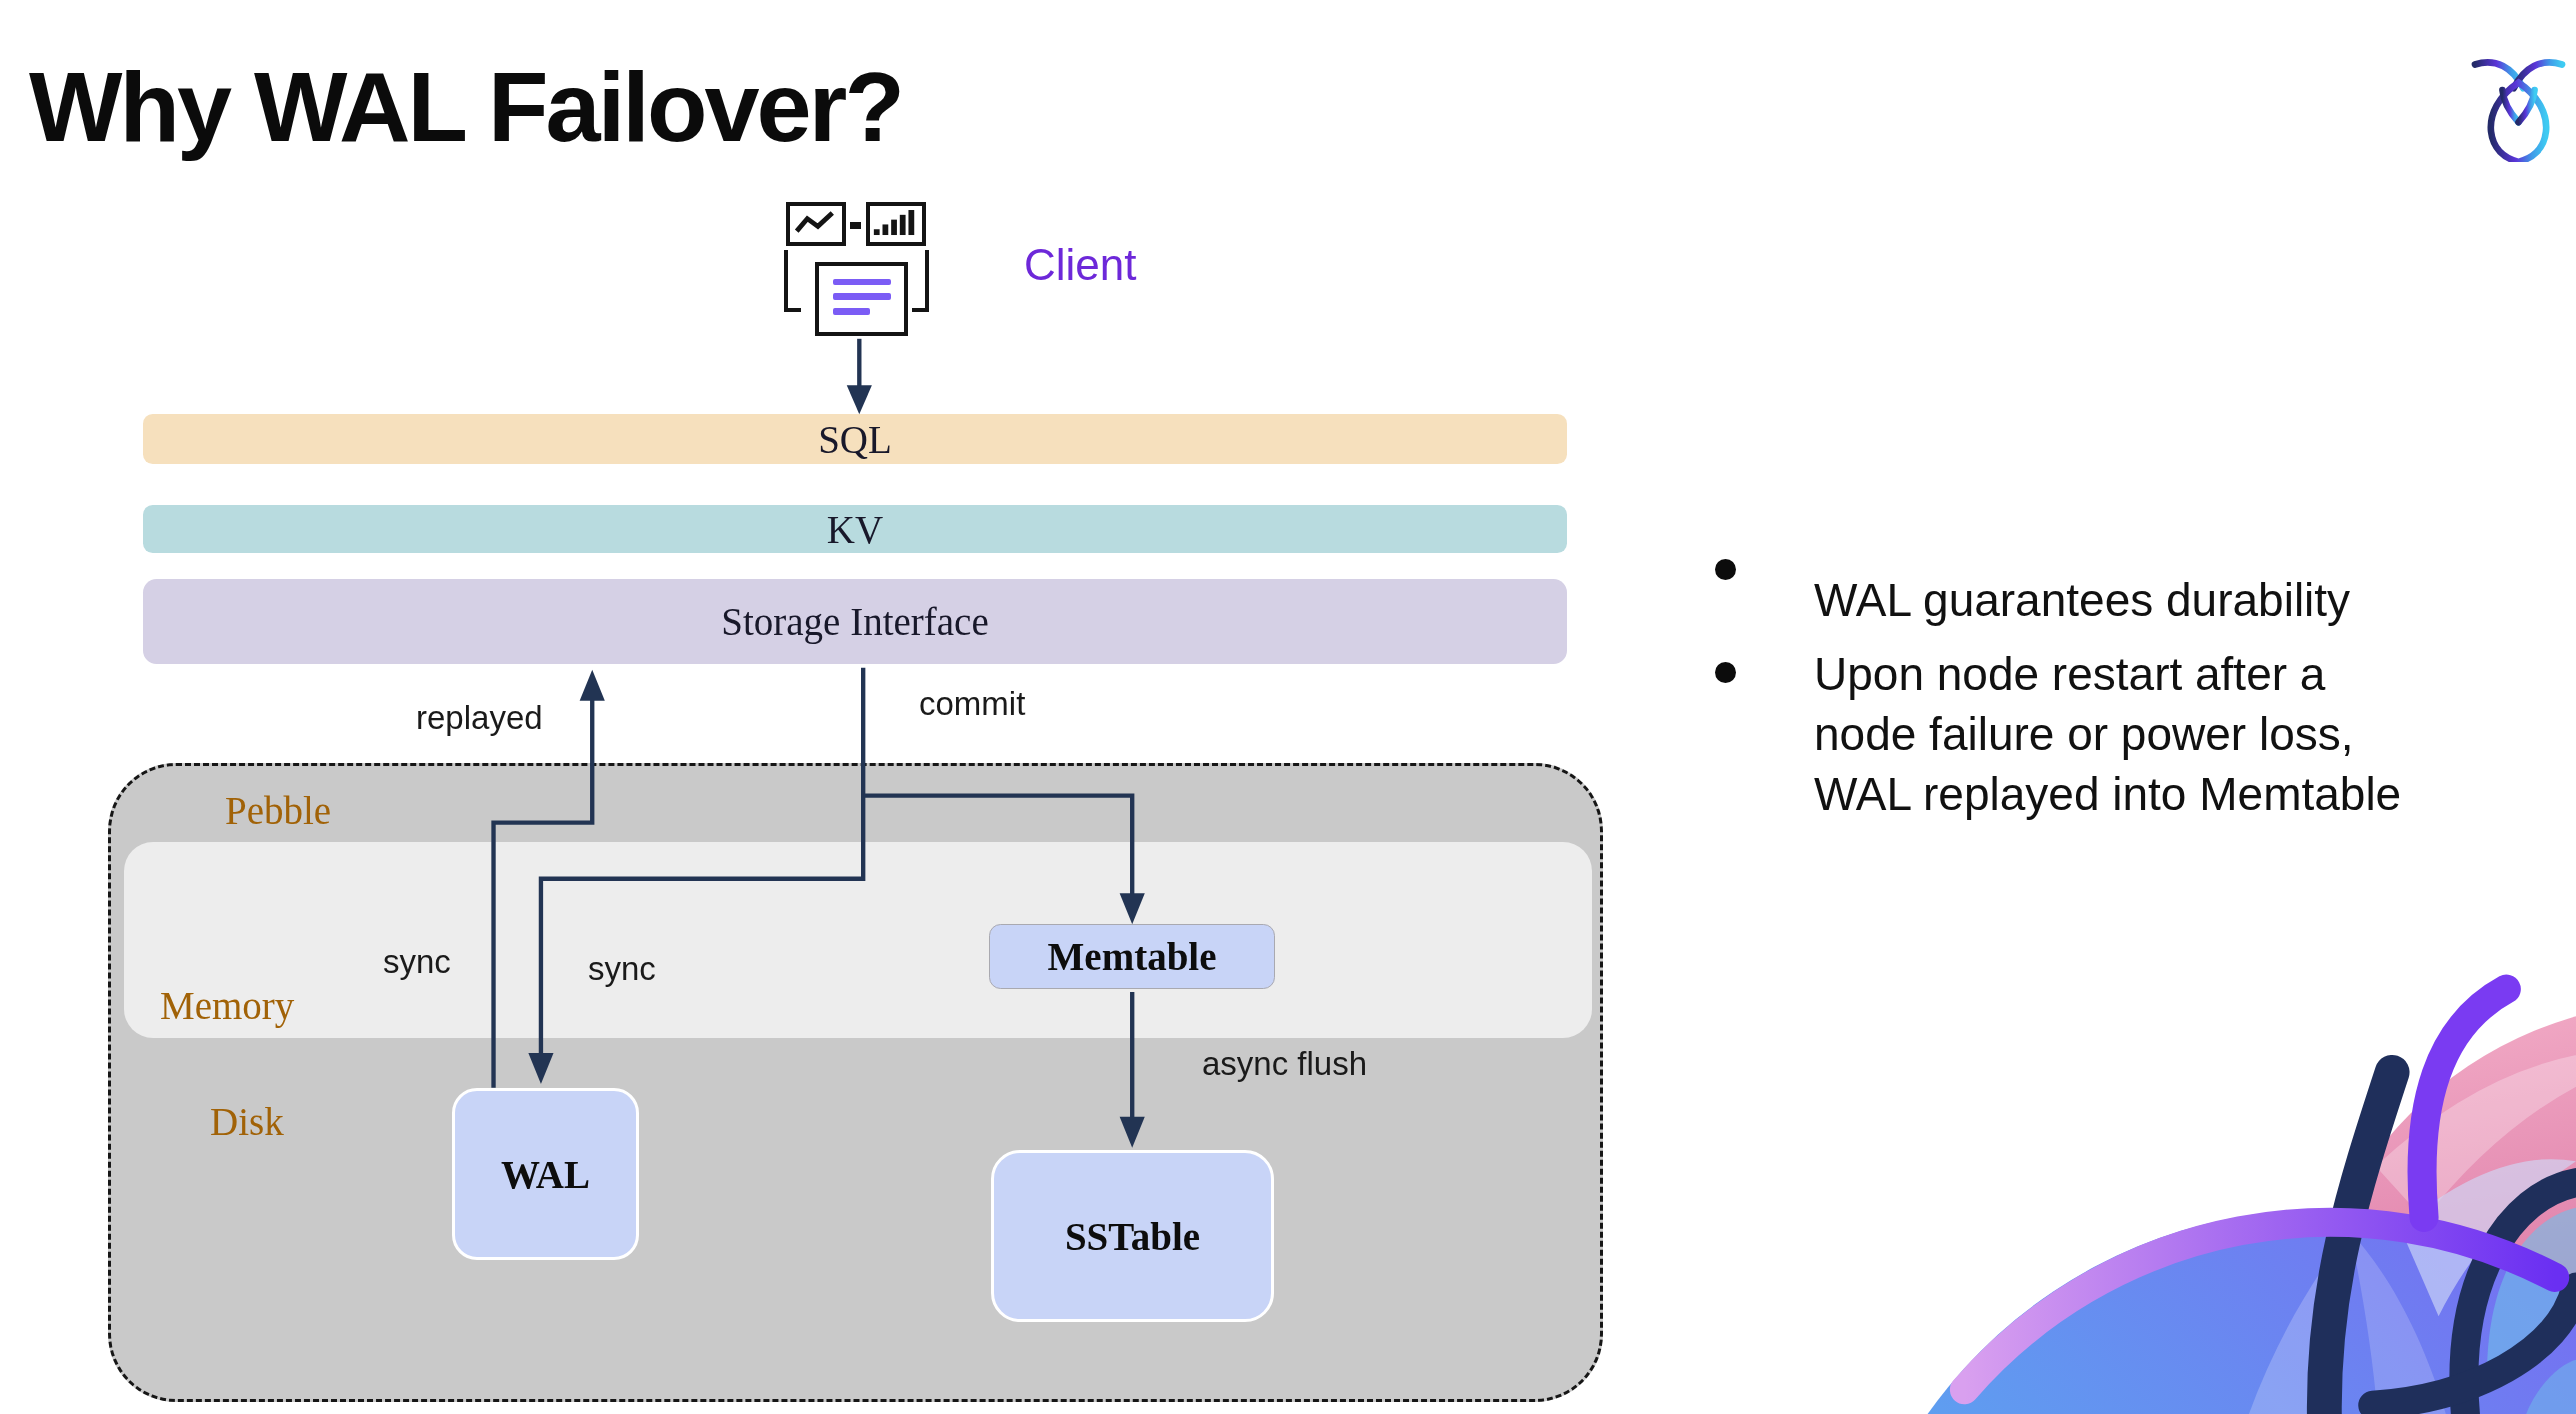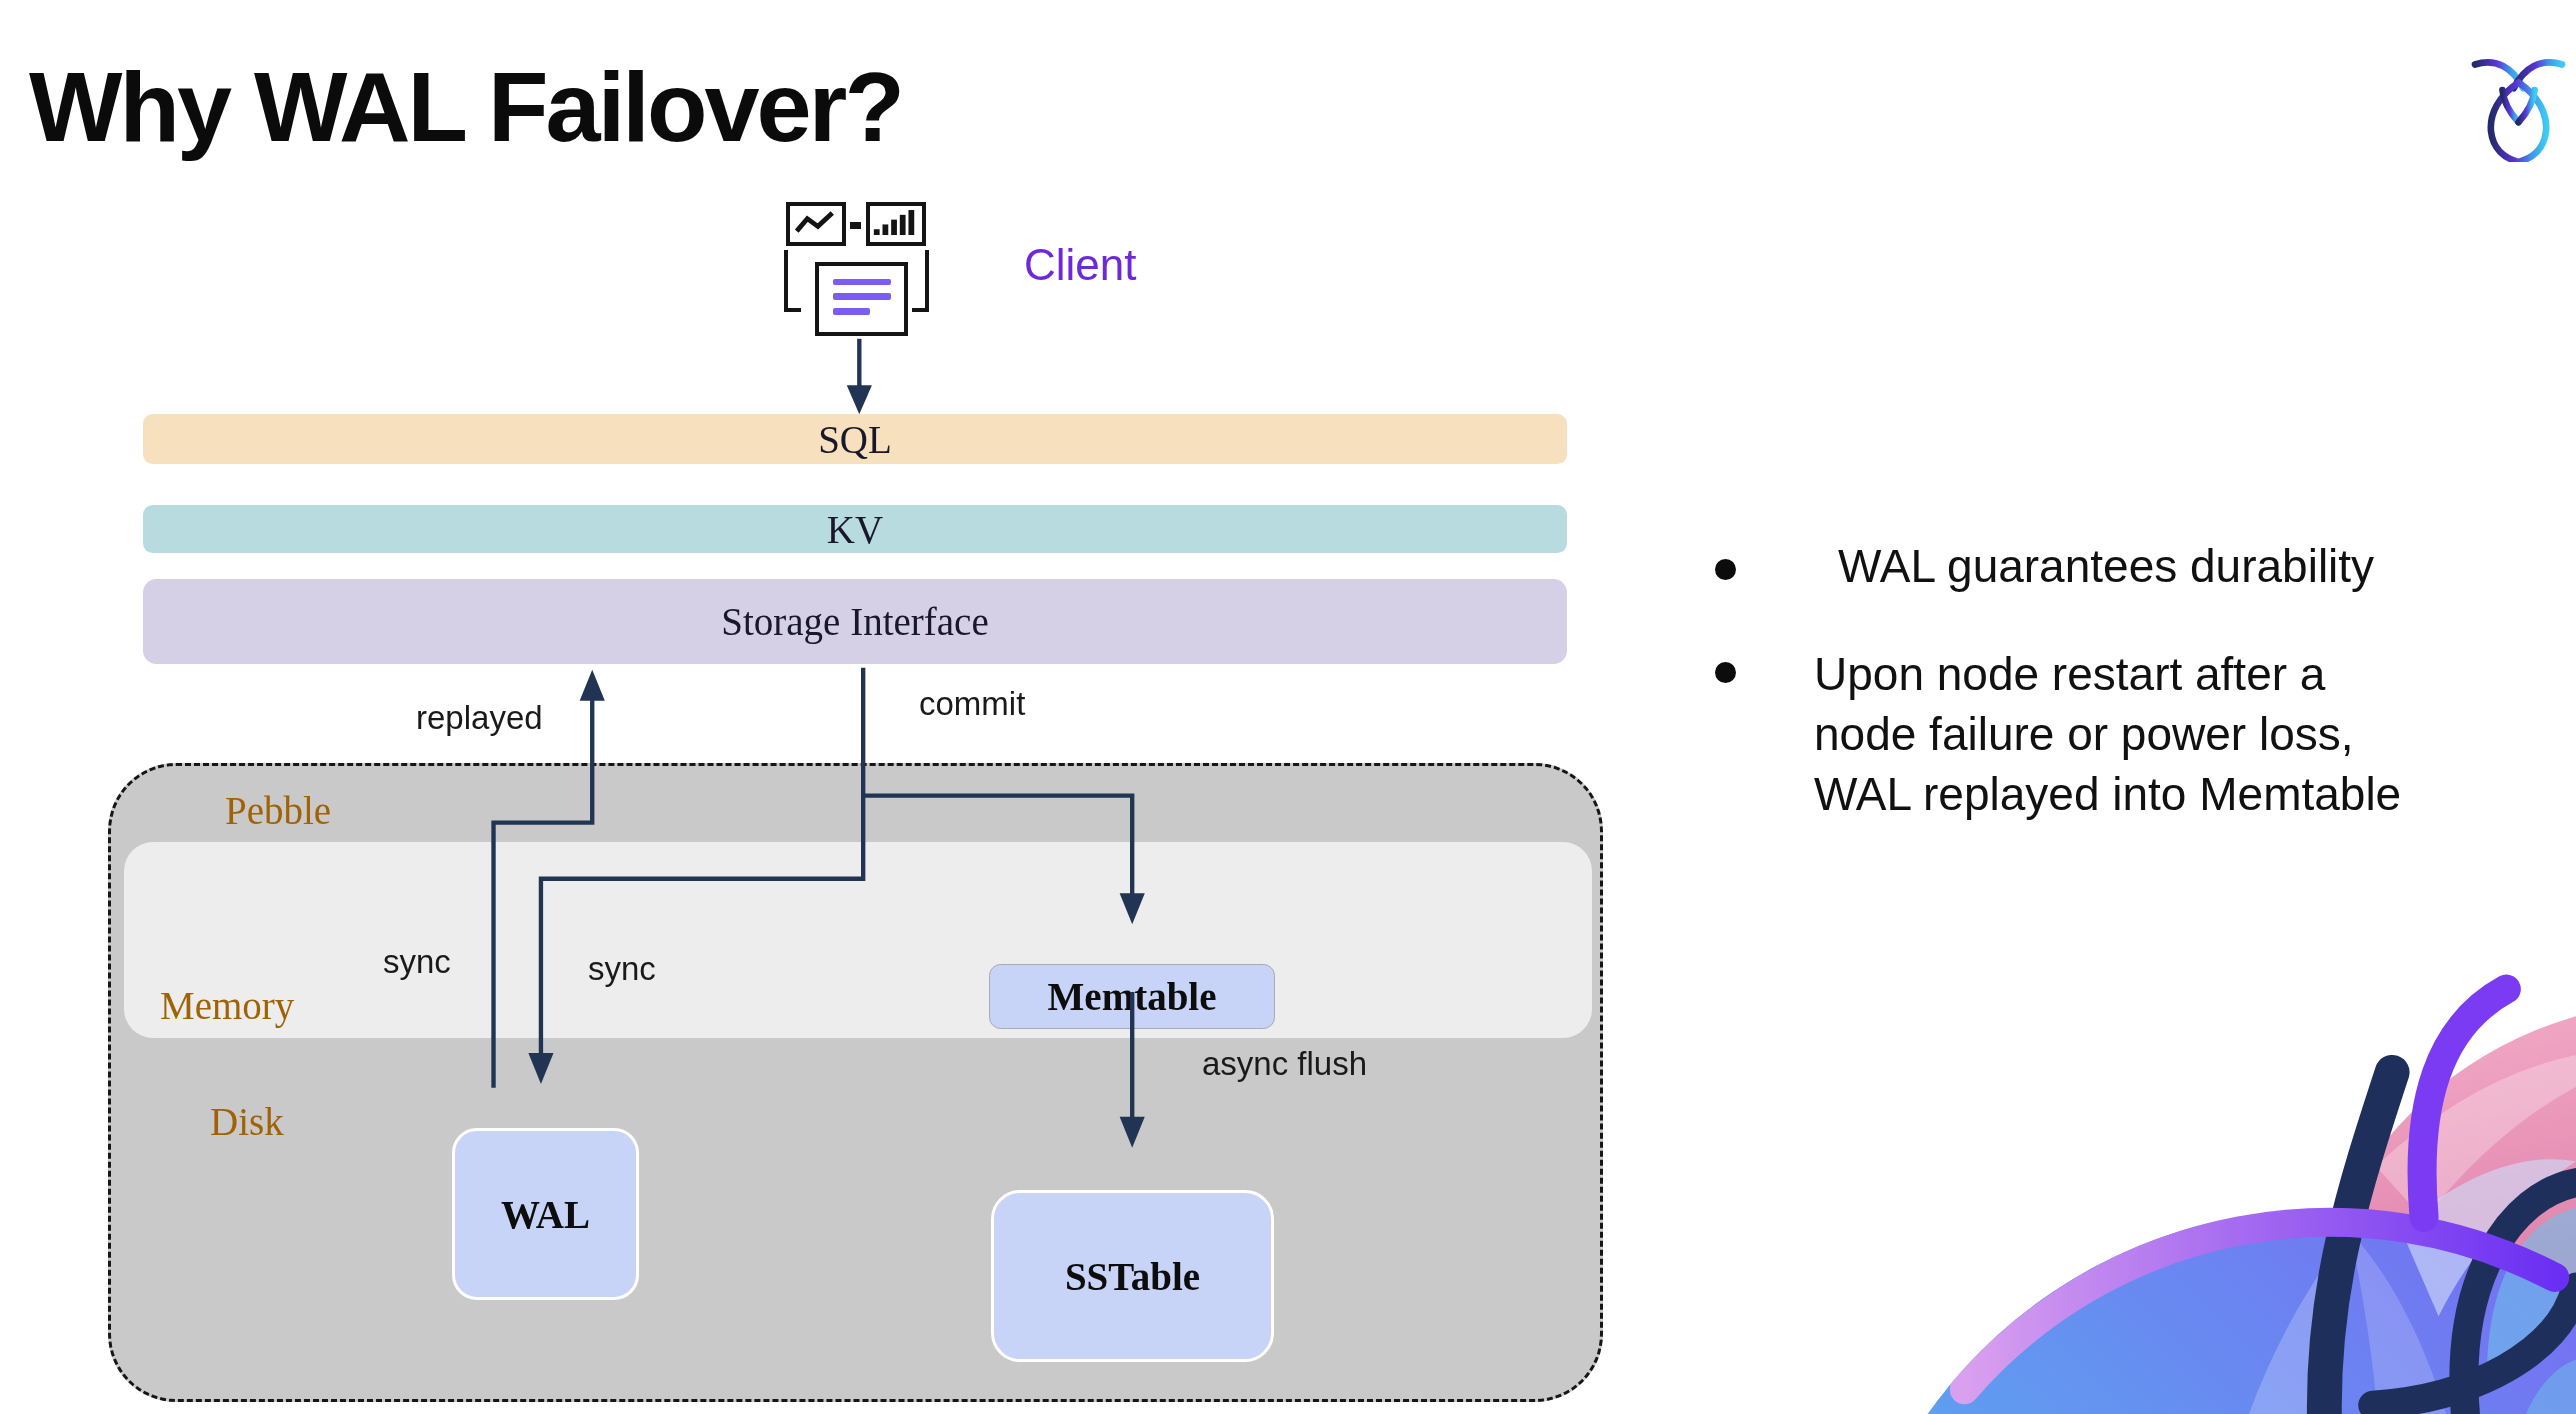--- a/index.html
+++ b/index.html
@@ -31,21 +31,21 @@
   .pebble{left:108px;top:763px;width:1495px;height:639px;background:var(--pebble_fill);
           border:3.9px dashed var(--pebble_border);border-radius:68px;}
   .memory-band{left:124px;top:842px;width:1468px;height:196px;background:var(--memory_fill);border-radius:29px;}
   .serif-label{font-family:"Liberation Serif","DejaVu Serif",serif;font-size:39px;color:#a16207;}
   .lbl-pebble{left:225px;top:788px;}
   .lbl-memory{left:160px;top:983px;}
   .lbl-disk{left:210px;top:1099px;}
 
   
   .node{background:var(--node_fill);display:flex;align-items:center;justify-content:center;
-        font-family:"Liberation Serif","DejaVu Serif",serif;font-weight:bold;font-size:39px;color:#0d0d0d;margin-top:40px;}
+        font-family:"Liberation Serif","DejaVu Serif",serif;font-weight:bold;font-size:39px;color:#0d0d0d;}
   .node-memtable{left:989px;top:924px;width:286px;height:65px;border:1.9px solid var(--memtable_border);border-radius:11.6px;}
   .node-wal{left:452px;top:1088px;width:187px;height:172px;border:3.9px solid var(--node_border);border-radius:25px;}
   .node-sstable{left:991px;top:1150px;width:283px;height:172px;border:3.9px solid var(--node_border);border-radius:29px;}
 
   
   .edge-label{font-size:33px;color:#1a1a1a;}
   .lbl-committed{left:416px;top:699px;}
   .lbl-commit{left:919px;top:685px;text-align:center;}
   .lbl-sync1{left:383px;top:943px;}
   .lbl-sync2{left:588px;top:950px;}
@@ -60,21 +60,21 @@
   .bracket-r{left:912px;top:250px;width:17.4px;height:62px;border-right:4.8px solid #141414;border-bottom:4.8px solid #141414;}
   .doc{left:815px;top:262px;width:93px;height:74px;border:4.8px solid #141414;background:#fff;}
   .doc-line{position:absolute;left:13.5px;height:6.8px;background:var(--client_accent);border-radius:1.9px;}
   .lbl-client{left:1024px;top:240px;font-size:44px;color:#6d28d9;}
 
   
   .bullet-dot{width:21px;height:21px;border-radius:50%;background:#0c0c0c;}
   .dot1{left:1715px;top:559px;}
   .dot2{left:1715px;top:662px;}
   .bullet-text{left:1814px;font-size:46px;color:var(--text_color);line-height:60px;}
-  .bt1{top:536px;margin-left:24px;}
+  .bt1{top:570px;}
   .bt2{top:644px;}
 
   svg{display:block;}
   .overlay{left:0;top:0;pointer-events:none;}
 </style>
 </head>
 <body>
 
 <div class="stage">
 

